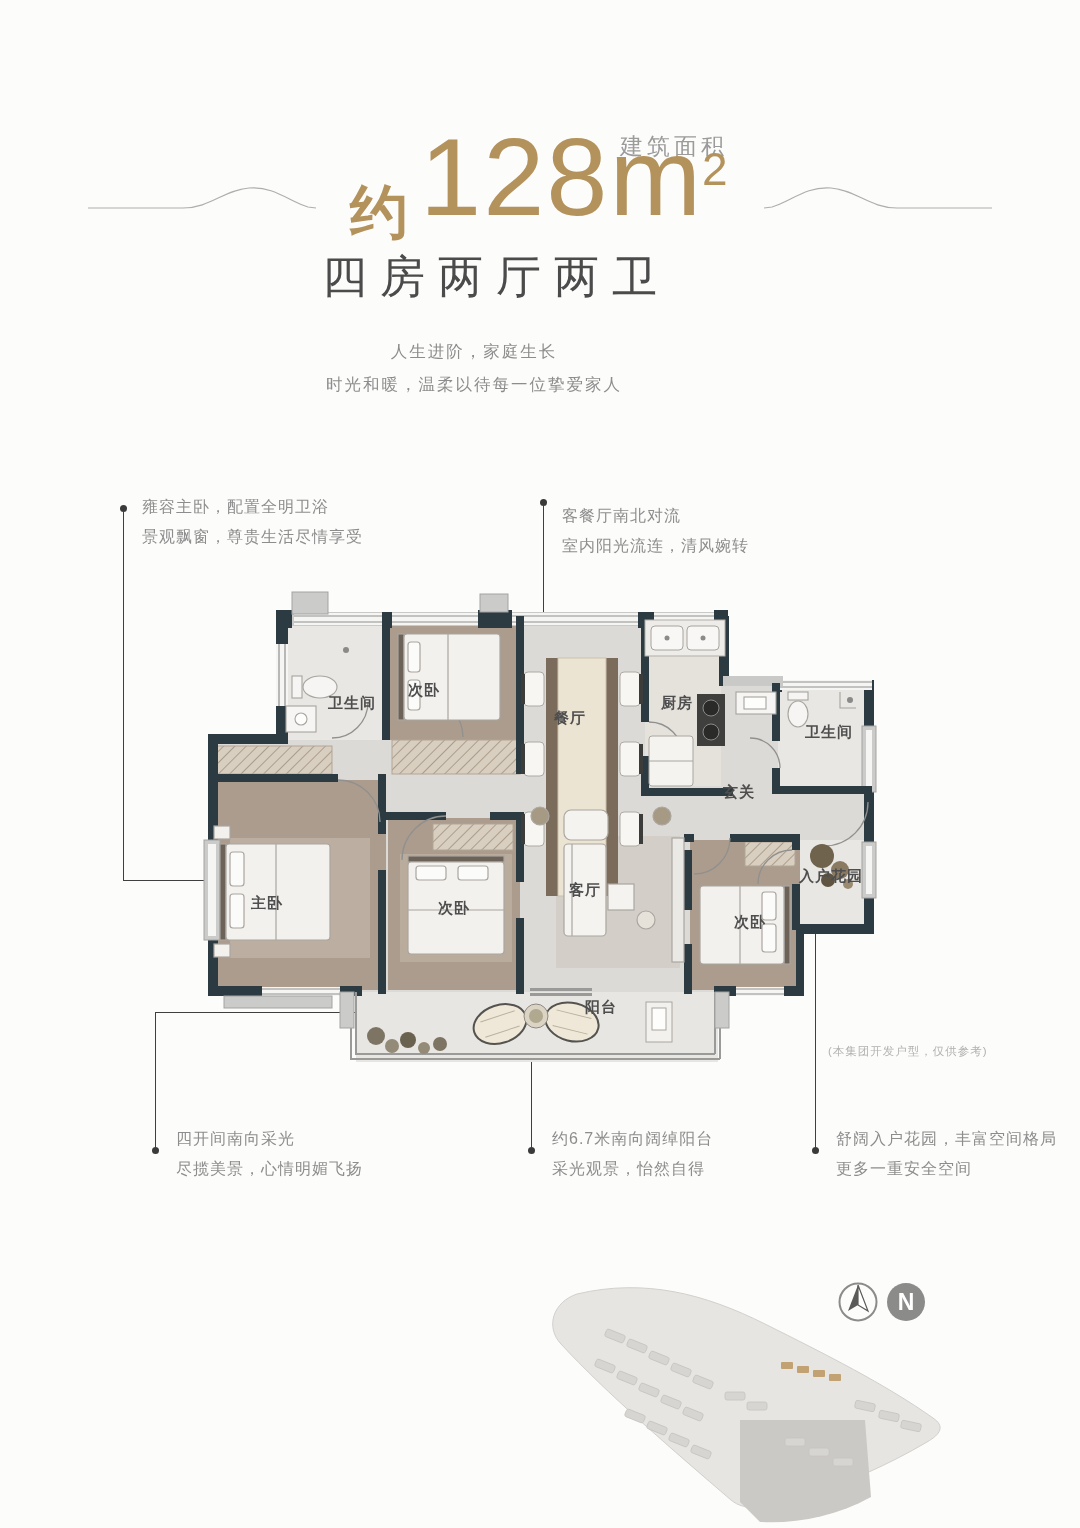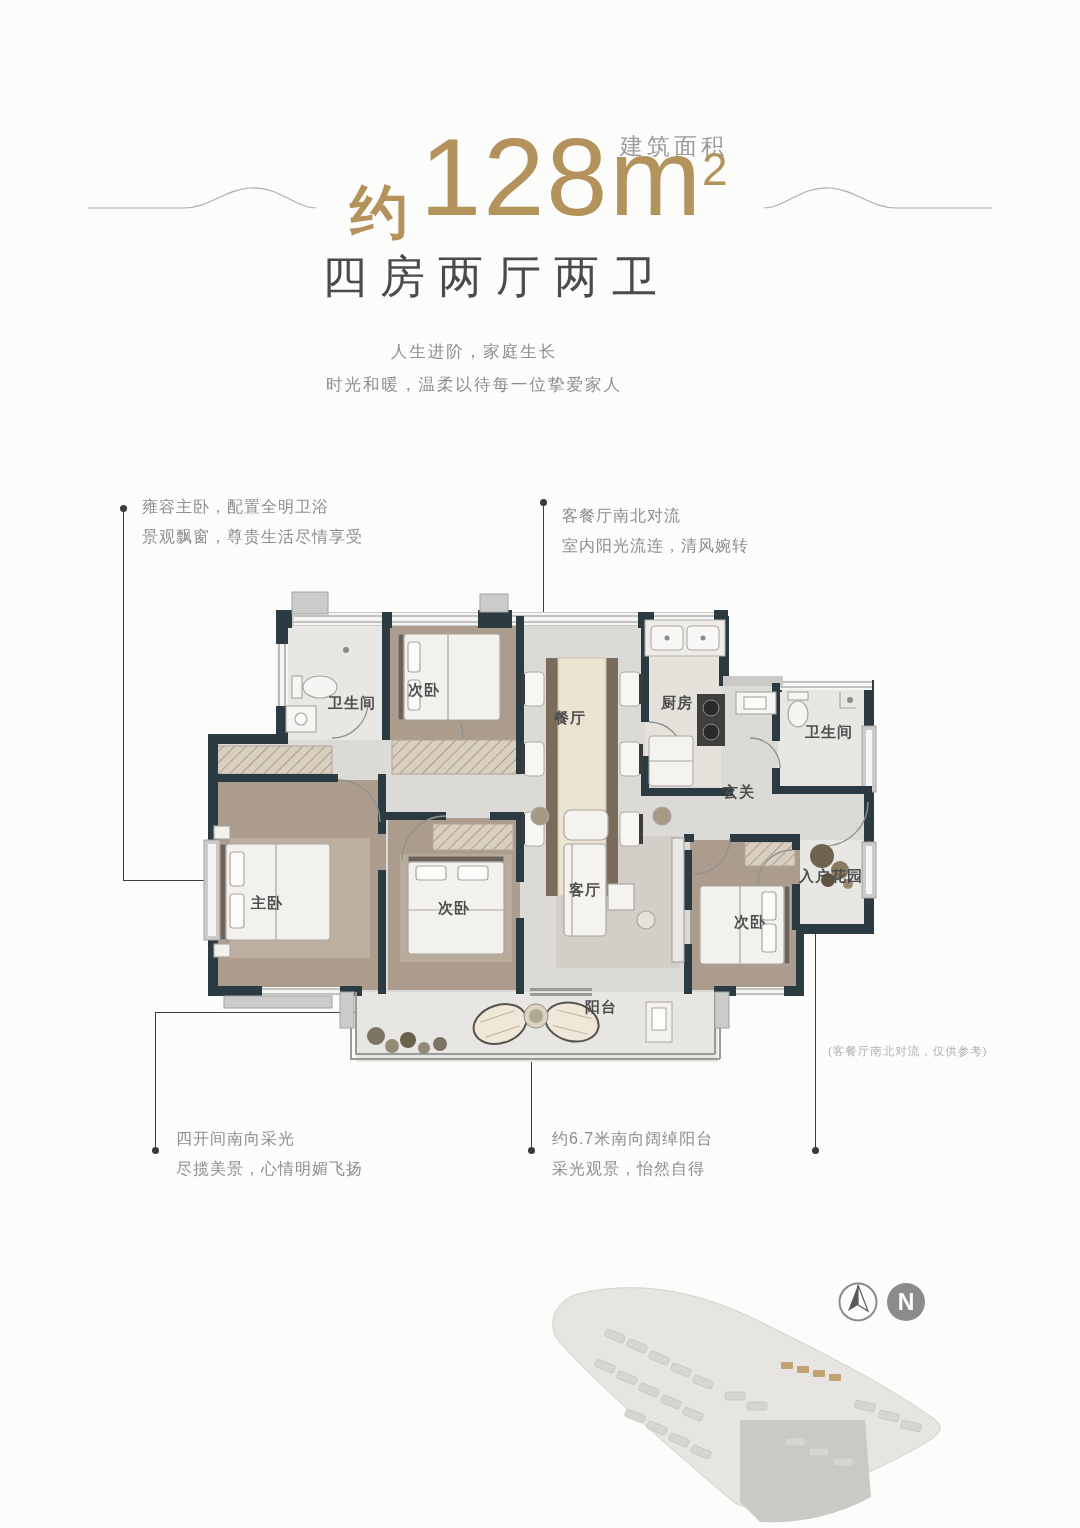--- a/index.html
+++ b/index.html
@@ -76,21 +76,25 @@
     <div>室内阳光流连，清风婉转</div>
   </div>
   <div class="abs callout" style="left:176px;top:1124px;">
     <div>四开间南向采光</div>
     <div>尽揽美景，心情明媚飞扬</div>
   </div>
   <div class="abs callout" style="left:552px;top:1124px;">
     <div>约6.7米南向阔绰阳台</div>
     <div>采光观景，怡然自得</div>
   </div>
-  <div class="abs disclaimer">(客餐厅南北对流，仅供参考)</div>
+  <div class="abs callout" style="left:836px;top:1124px;">
+    <div>舒阔入户花园，丰富空间格局</div>
+    <div>更多一重安全空间</div>
+  </div>
+  <div class="abs disclaimer">(本集团开发户型，仅供参考)</div>
 
   <svg class="abs" style="left:200px;top:588px;" width="680" height="480" viewBox="0 0 680 480">
     <defs>
       <pattern id="hatch" width="8" height="8" patternUnits="userSpaceOnUse" patternTransform="rotate(45)">
         <rect width="8" height="8" fill="#d9cfc0"></rect>
         <line x1="0" y1="0" x2="0" y2="8" stroke="#ab9d8b" stroke-width="2"></line>
       </pattern>
     </defs>
 
     <polygon points="80,30 525,30 525,95 580,95 672,95 672,342 600,342 600,404 515,404 515,474 160,474 160,404 12,404 12,152 80,152" fill="#dcdad6"></polygon>

